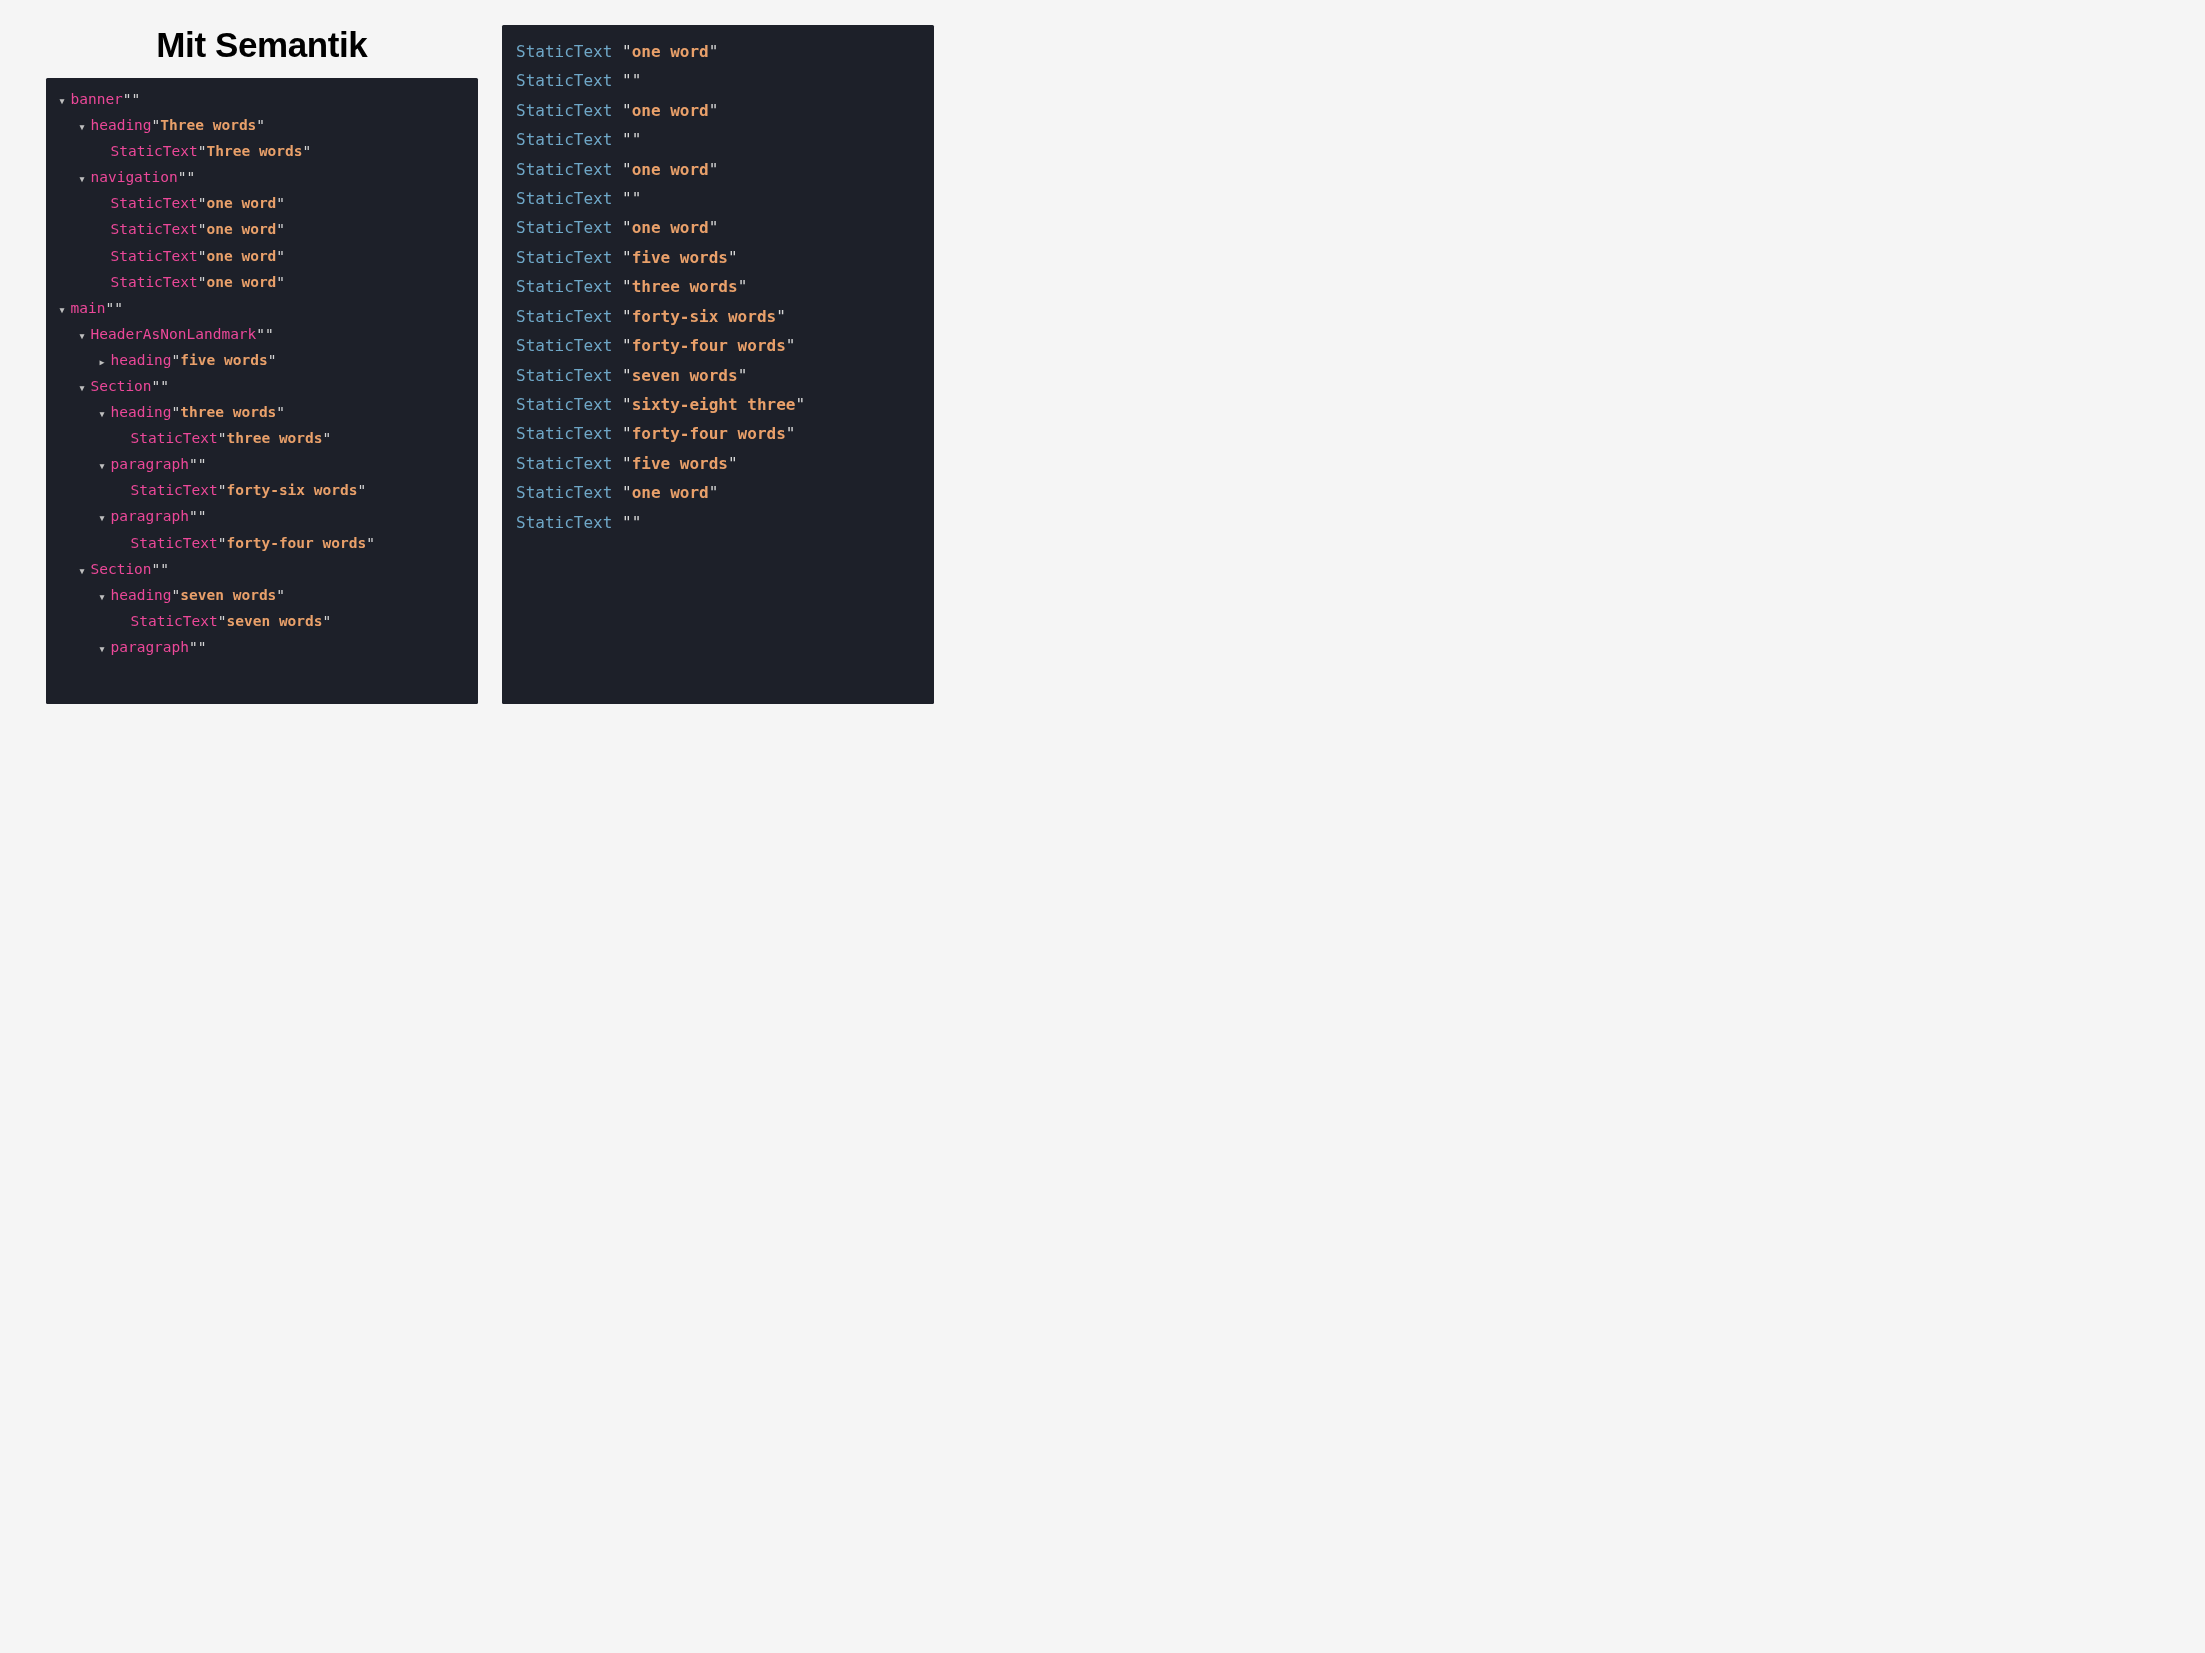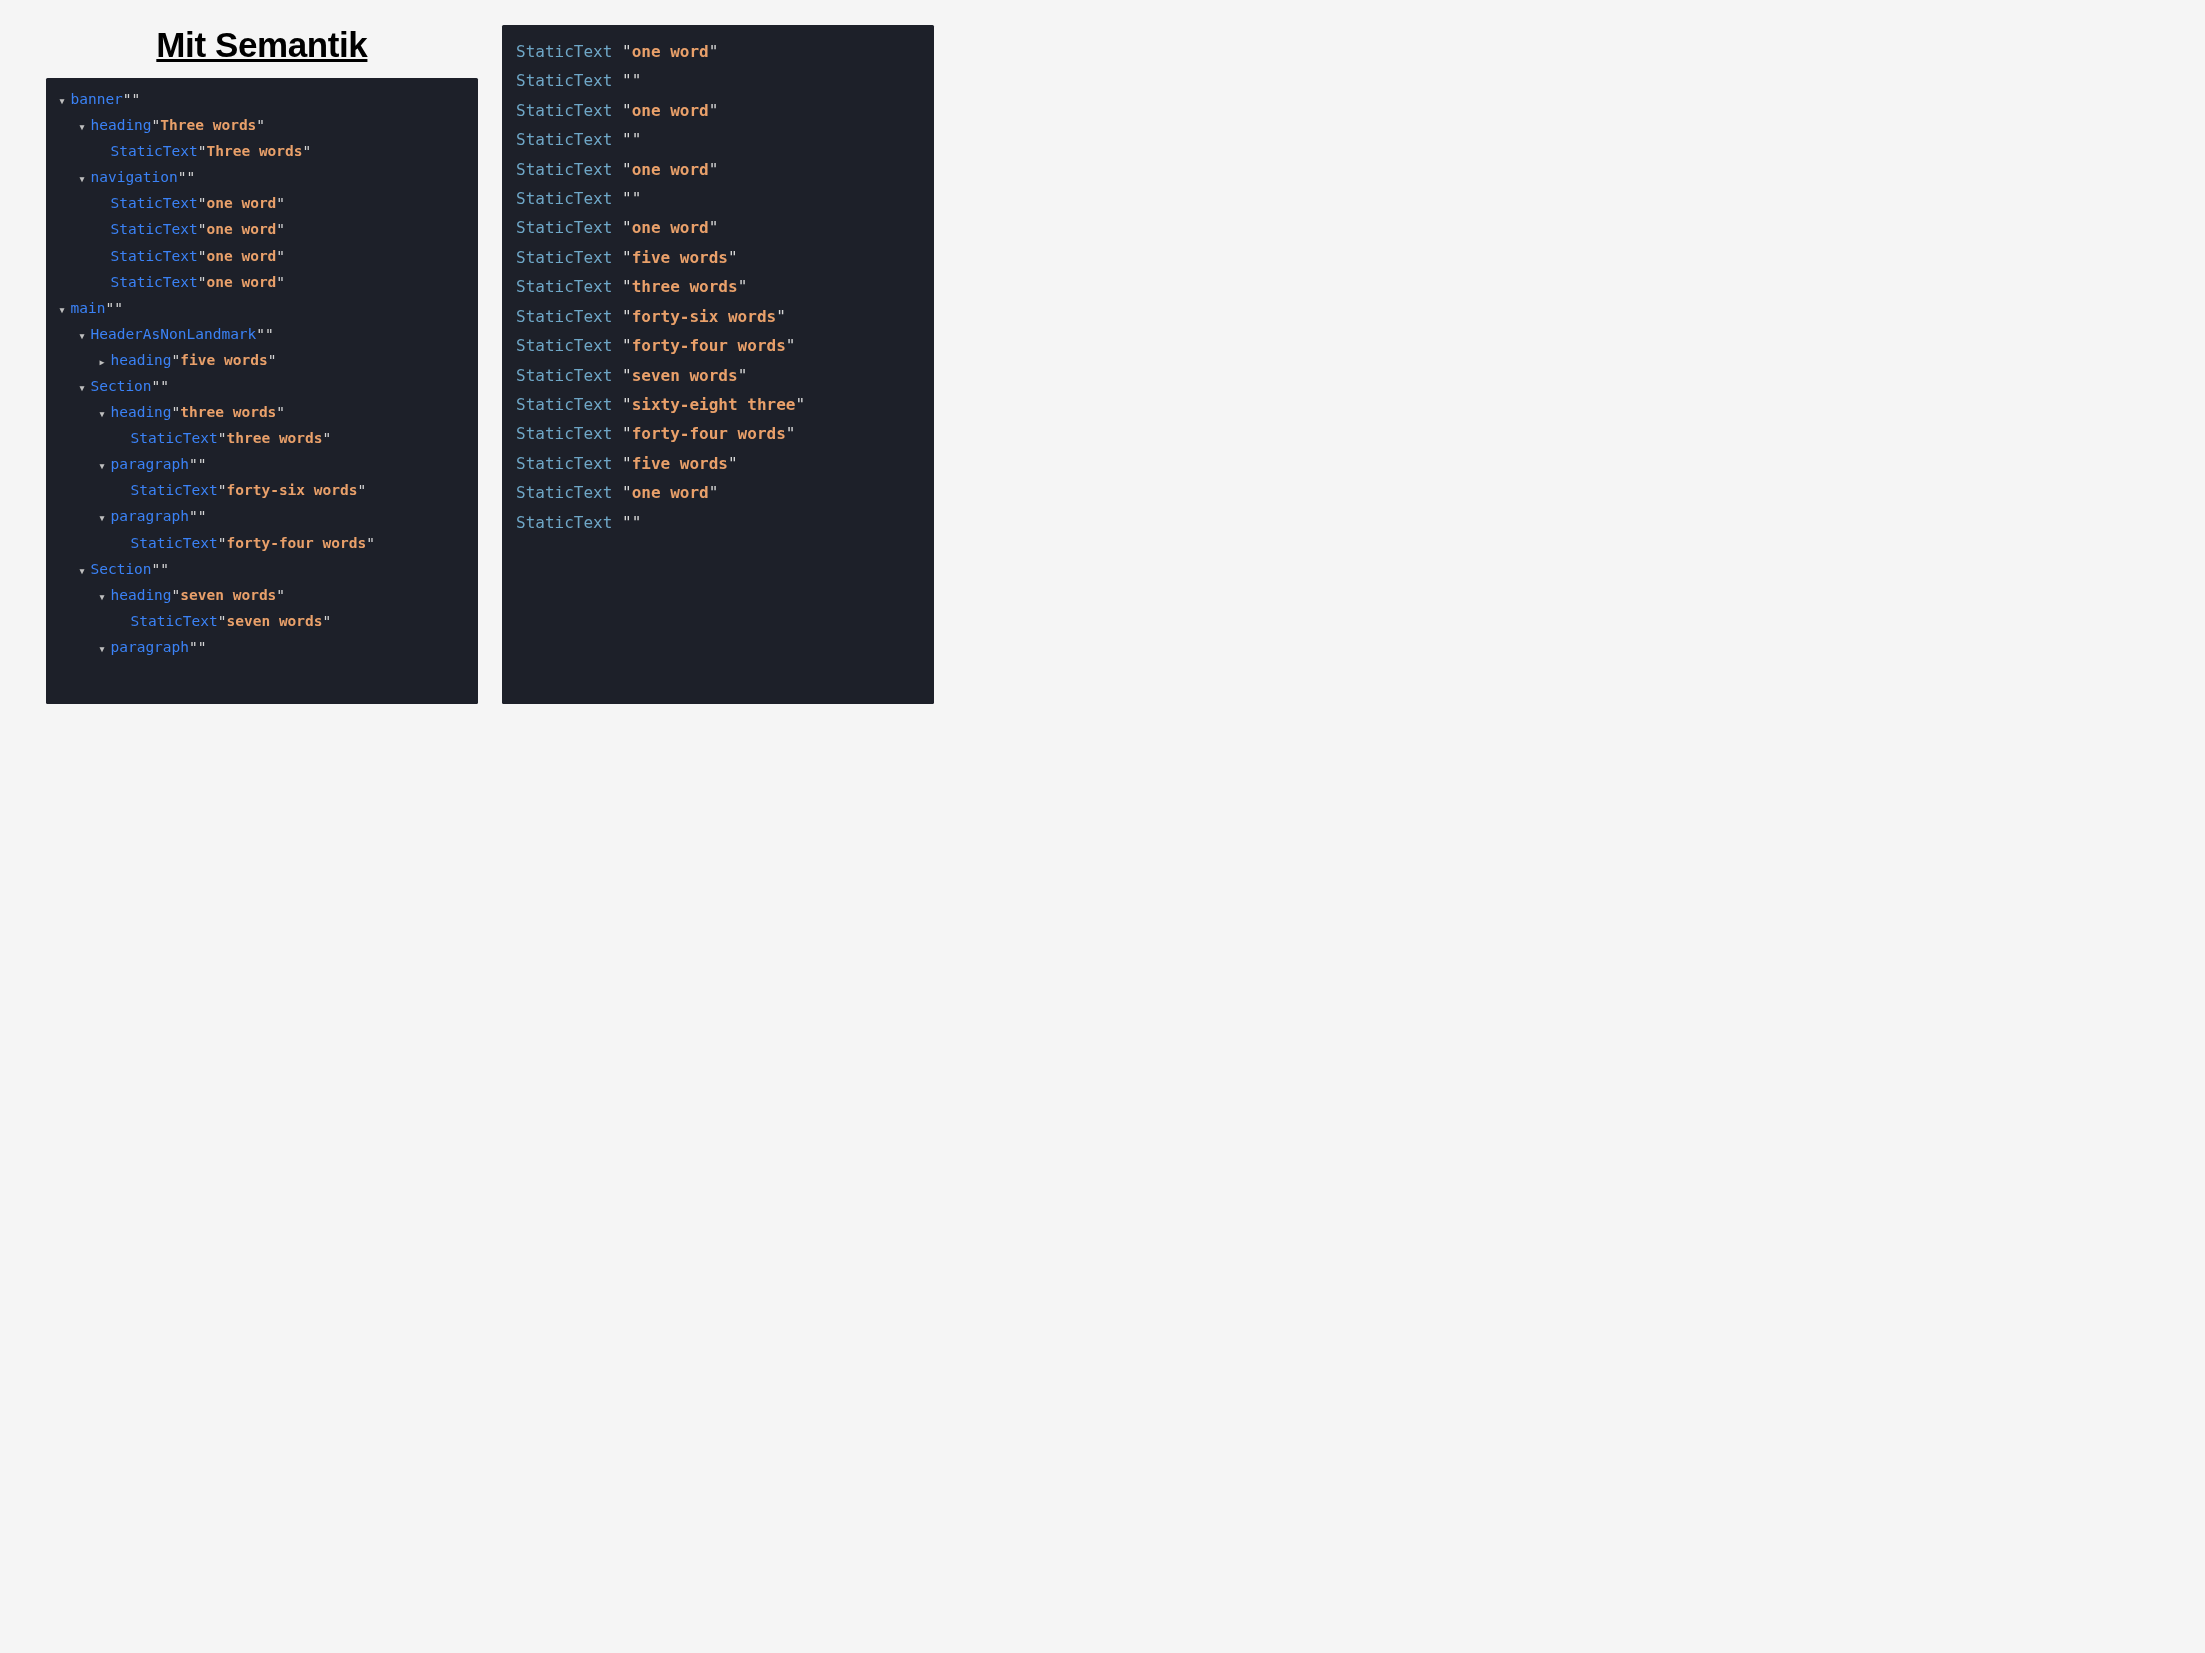--- a/index.html
+++ b/index.html
@@ -17,21 +17,20 @@
       display: flex;
       flex-direction: column;
     }
     .column-title {
       font-size: 35px;
       font-weight: 800;
       color: #000;
       text-align: center;
       margin-bottom: 13.8px;
       letter-spacing: -0.4px;
-      text-decoration: underline;
     }
     .panel {
       background: #1d2029;
       border-radius: 1.5px;
       padding: 7.7px 10.7px;
       flex: 1;
       overflow: hidden;
       font-family: "SF Mono", Monaco, Menlo, Consolas, monospace;
       font-size: 14.5px;
       line-height: 1.8;
@@ -56,21 +55,21 @@
       display: inline-block;
       width: 10.7px;
       font-size: 8.4px;
       color: #bfbfbf;
       text-align: center;
       margin-right: 3.1px;
       vertical-align: middle;
     }
     .disclosure.blank { visibility: hidden; }
     .role {
-      color: #3b82f6;
+      color: #ec4899;
     }
     .quote { color: #d6d6d6; }
     .val { color: #e9a06a; font-weight: bold; }
     .flat-row {
       white-space: nowrap;
     }
     .flat-row .role { color: #6fa7c7; }
   </style>
 </head>
 <body>

